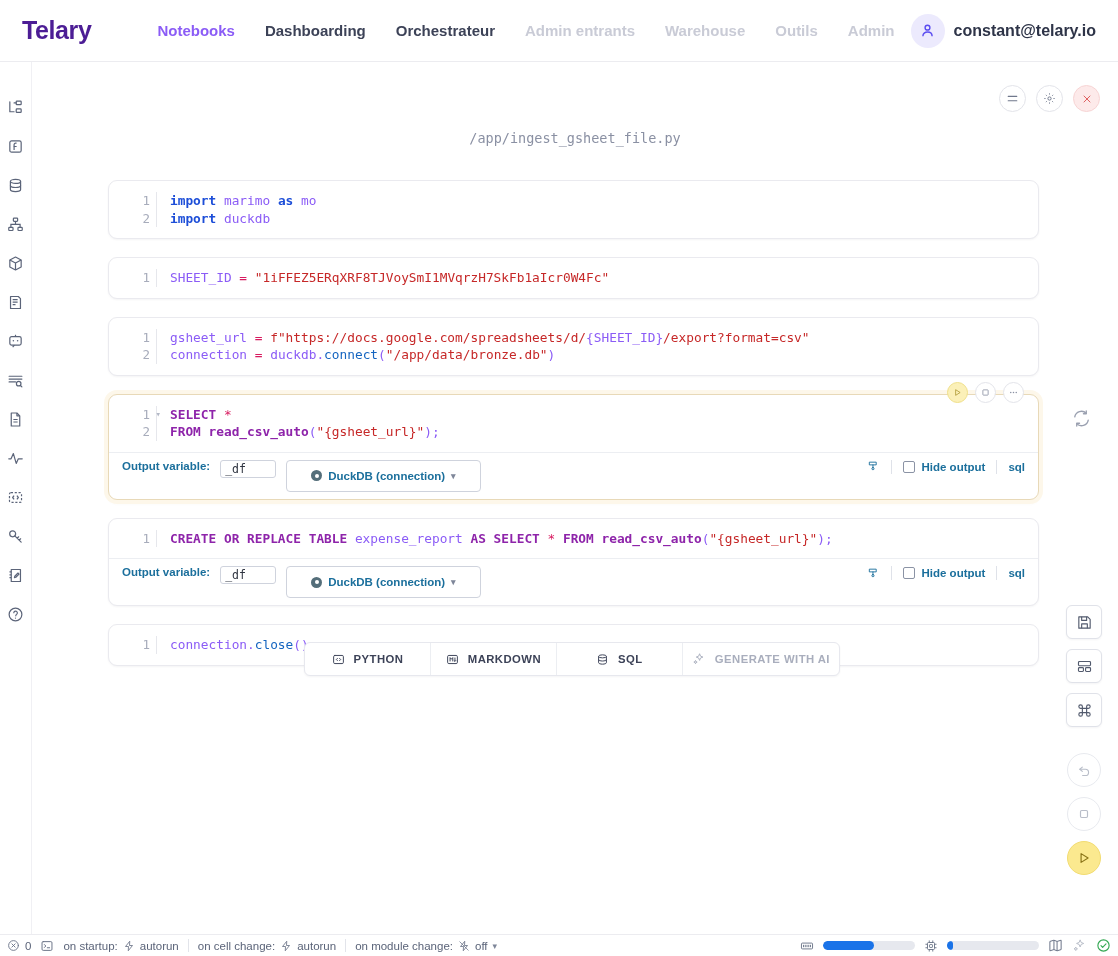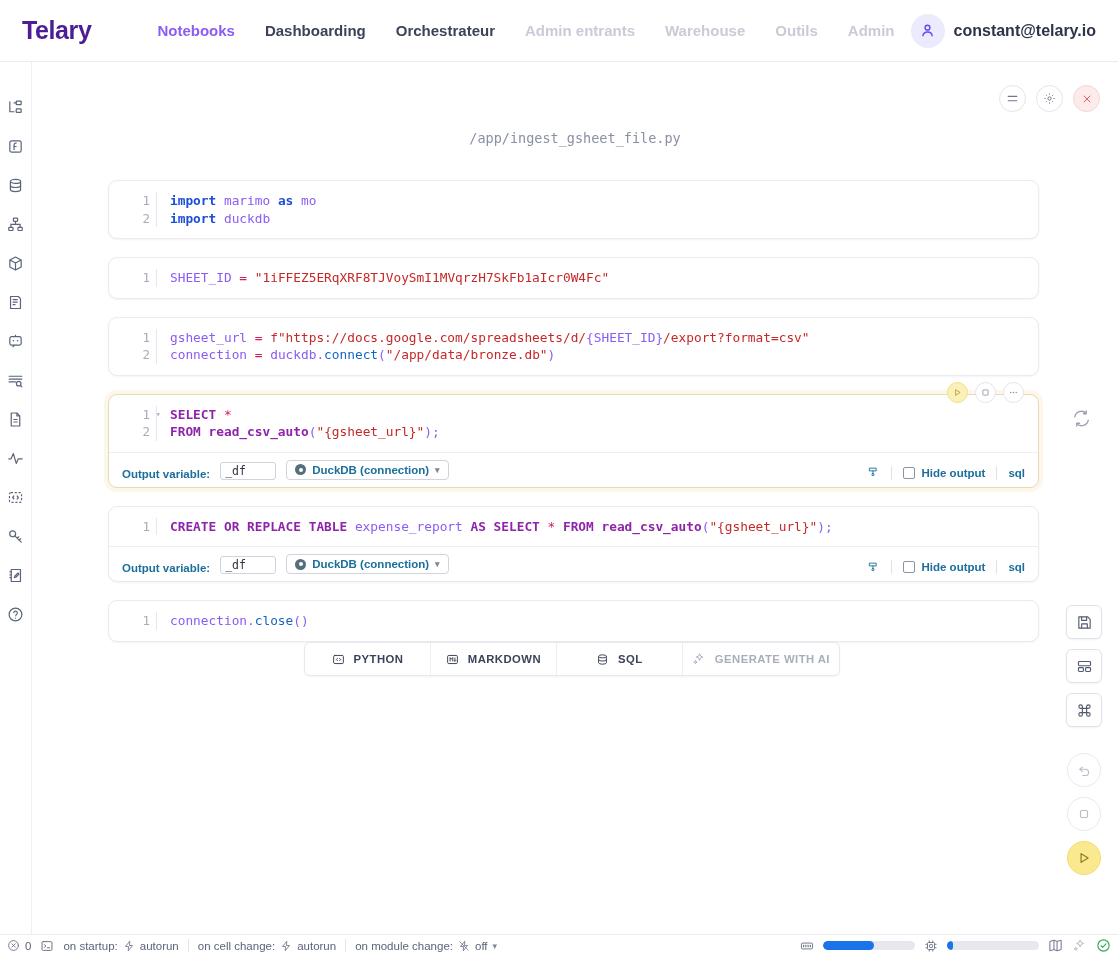--- a/index.html
+++ b/index.html
@@ -91,32 +91,32 @@
   }
   .kw { color: #1d4ed8; font-weight: bold; }
   .str { color: #c62828; }
   .fn { color: #1565c0; }
   .op { color: #d81b60; }
   .sqlkw { color: #8e24aa; font-weight: bold; }
   .plain { color: #8b5cf6; }
   .star { color: #d81b60; }
 
   .cell-footer {
-    display: flex; align-items: flex-end; border-top: 1px solid #eceef2;
+    display: flex; align-items: flex-start; border-top: 1px solid #eceef2;
     padding: 7px 13px 7px 13px; gap: 10px;
   }
   .outvar-label { font-size: 11.5px; font-weight: bold; color: #1b6f9c; }
   .outvar-input {
     width: 56px; height: 18px; border: 1px solid #cfd3dd; border-radius: 3px;
     font-family: "DejaVu Sans Mono", monospace; font-size: 11.5px; color: #2f3440;
     padding: 0 4px; background: #fff;
   }
   .conn-select {
-    display: flex; align-items: center; gap: 6px; height: 20px;
-    border: 1px solid #cfd3dd; border-radius: 4px; padding: 0 8px; background: #fff;
+    display: flex; align-items: center; gap: 6px; height: 32px;
+    border: 1px solid #cfd3dd; border-radius: 4px; padding: 0 24px; background: #fff;
     font-size: 11.5px; font-weight: bold; color: #1b6f9c; cursor: pointer;
   }
   .conn-dot { width: 11px; height: 11px; border-radius: 50%; background: #546e7a; display:flex; align-items:center; justify-content:center; }
   .conn-dot i { width: 4px; height: 4px; border-radius: 50%; background: #fff; display:block; }
   .chev { font-size: 9px; color: #7e8699; }
   .footer-right { margin-left: auto; display: flex; align-items: center; gap: 11px; color: #1b6f9c; }
   .sep { width: 1px; height: 14px; background: #dfe2e9; }
   .hide-out { display: flex; align-items: center; gap: 7px; font-size: 11.5px; font-weight: bold; color: #1b6f9c; cursor: pointer; }
   .cbox { width: 12px; height: 12px; border: 1.4px solid #8b93a5; border-radius: 2px; background: #fff; }
   .lang-tag { font-size: 11.5px; font-weight: bold; color: #1b6f9c; cursor: pointer; }

